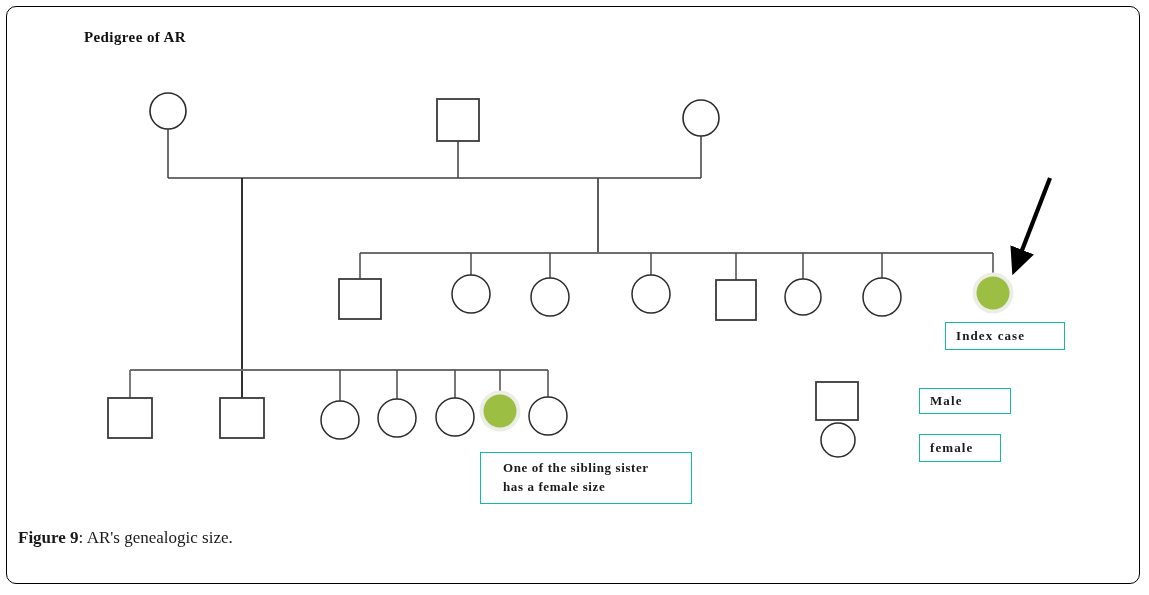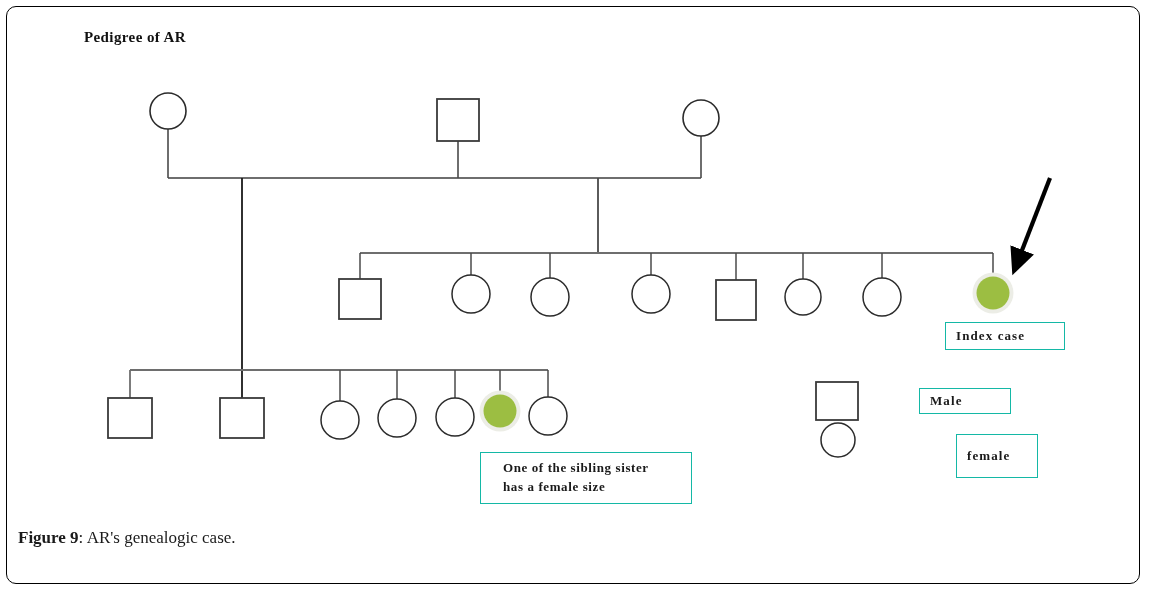--- a/index.html
+++ b/index.html
@@ -86,24 +86,24 @@
     height: 28px;
     justify-content: flex-start;
   }
   #legend-male-box {
     left: 919px;
     top: 388px;
     width: 92px;
     height: 26px;
   }
   #legend-female-box {
-    left: 956px;
+    left: 919px;
     top: 434px;
     width: 82px;
-    height: 44px;
+    height: 28px;
   }
 </style>
 </head>
 <body>
 
 <div id="figure-panel">
 
   <div class="panel-border"></div>
 
   <div id="pedigree-title">Pedigree of AR</div>
@@ -191,16 +191,16 @@
       <span>One of the sibling sister</span><br>
       <span>has a female size</span>
     </span>
   </div>
 
   <div class="node-label-box" id="legend-male-box">Male</div>
 
   <div class="node-label-box" id="legend-female-box">female</div>
 
   <div id="figure-caption">
-    <span class="cap-label">Figure 9</span><span>: AR's genealogic case.</span>
+    <span class="cap-label">Figure 9</span><span>: AR's genealogic size.</span>
   </div>
 
 </div>
 
 </body></html>

